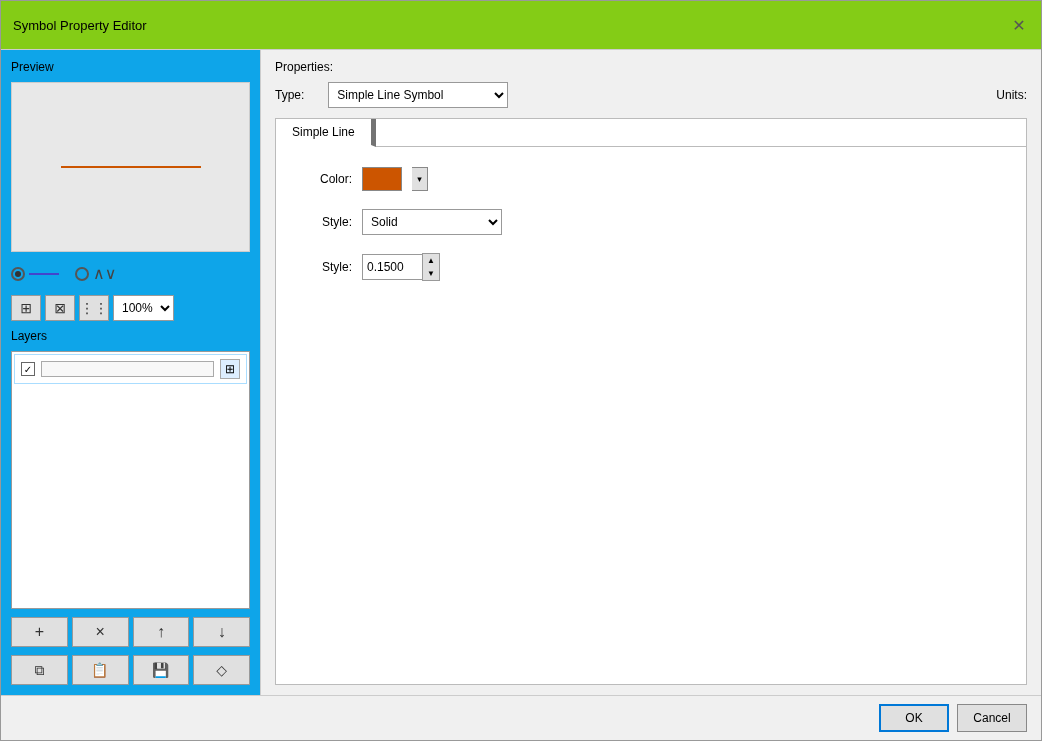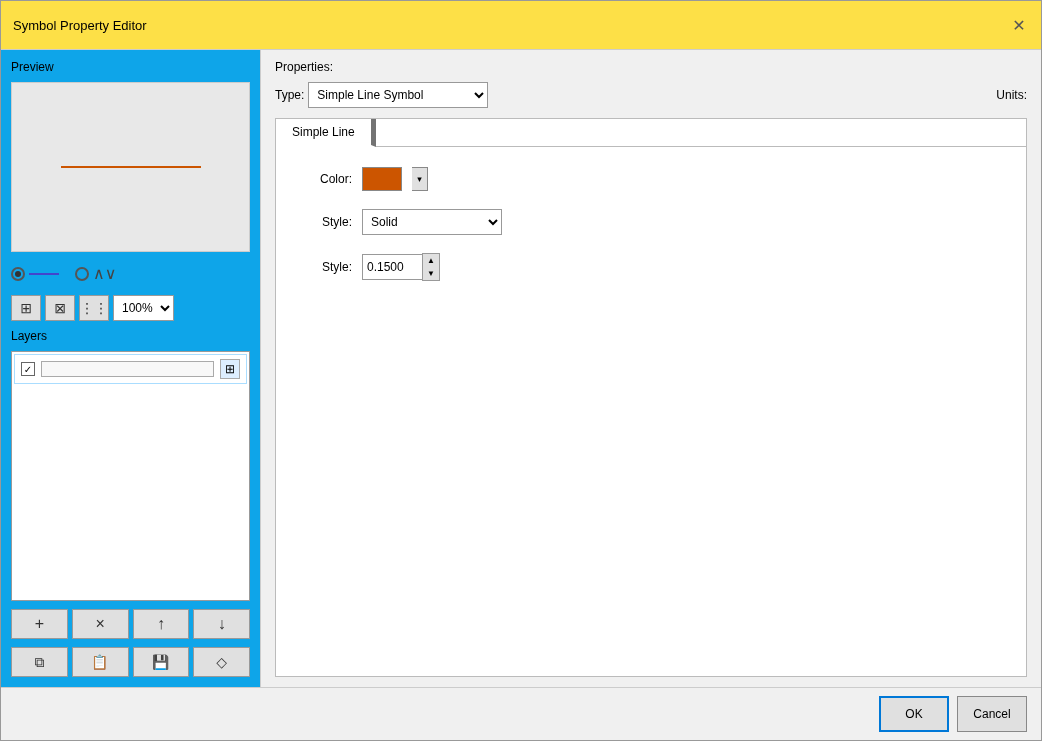--- a/index.html
+++ b/index.html
@@ -15,21 +15,21 @@
     .dialog {
       width: 1042px;
       height: 741px;
       background: #f0f0f0;
       border: 1px solid #999;
       box-shadow: 2px 2px 8px rgba(0,0,0,0.4);
       display: flex;
       flex-direction: column;
     }
     .titlebar {
-      background: #fde047;
+      background: #84cc16;
       padding: 24px 12px;
       display: flex;
       align-items: center;
       justify-content: space-between;
       border-bottom: 1px solid #ccc;
       height: 36px;
     }
     .titlebar-title {
       font-size: 13px;
       color: #000;
@@ -233,21 +233,21 @@
     }
     .props-row {
       display: flex;
       align-items: center;
       gap: 20px;
       margin-bottom: 10px;
     }
     .field-group {
       display: flex;
       align-items: center;
-      gap: 4px;
+      gap: 24px;
     }
     .field-label {
       font-size: 12px;
       color: #000;
     }
     .tab-container {
       border: 1px solid #bbb;
       background: #fff;
       flex: 1;
       display: flex;
@@ -341,21 +341,21 @@
     .bottom-bar {
       display: flex;
       align-items: center;
       justify-content: flex-end;
       padding: 8px 14px;
       gap: 8px;
       border-top: 1px solid #ccc;
       background: #f0f0f0;
     }
     .dialog-btn {
-      height: 36px;
+      height: 28px;
       min-width: 70px;
       padding: 0 12px;
       border: 1px solid #888;
       background: #e0e0e0;
       cursor: pointer;
       font-size: 12px;
       display: flex;
       align-items: center;
       justify-content: center;
     }

